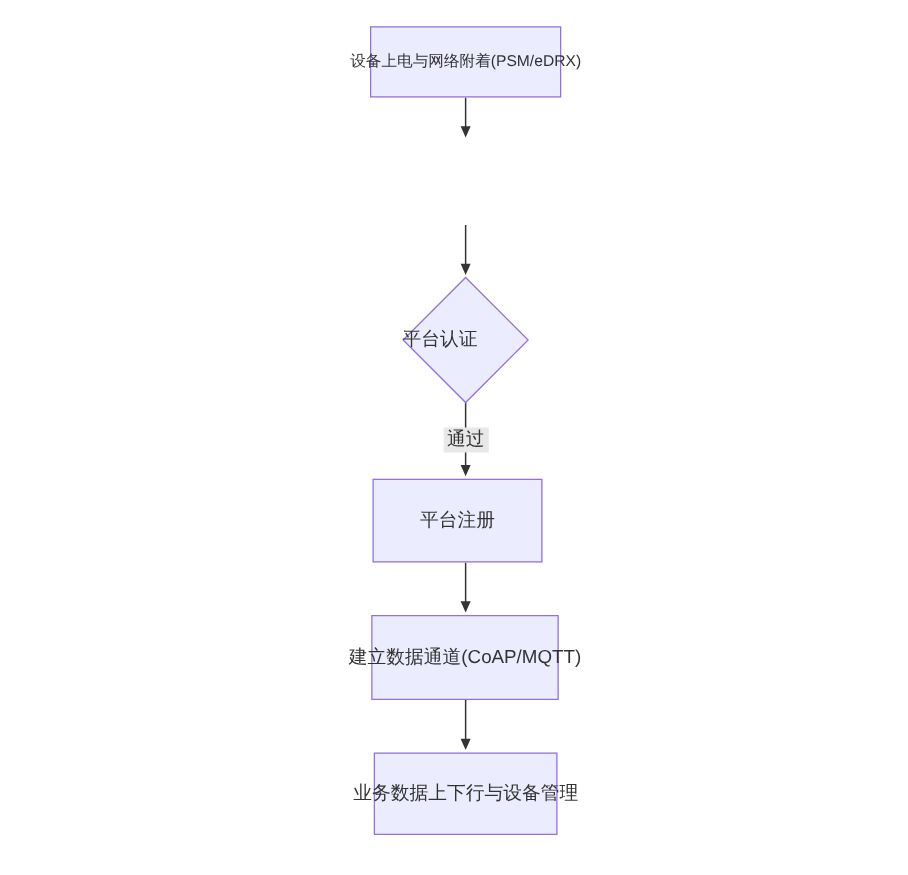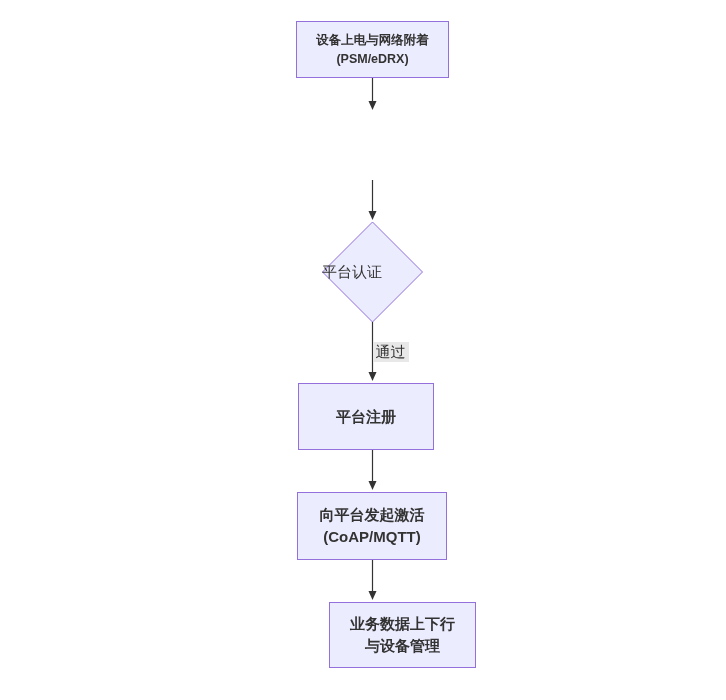--- a/index.html
+++ b/index.html
@@ -44,27 +44,26 @@
     stroke: var(--node-border);
     stroke-width: 1;
   }
   .node {
     position: absolute;
     box-sizing: border-box;
     background: var(--node-fill);
     border: 1px solid var(--node-border);
     color: var(--text);
     display: flex;
-    flex-direction: column;
+    flex-direction: row;
     align-items: center;
     justify-content: center;
     text-align: center;
     font-size: 15px;
     line-height: 22px;
-    font-weight: bold;
   }
   .node.small-text {
     font-size: 12.5px;
     line-height: 19px;
   }
   .nl {
     white-space: nowrap;
   }
   .diamond-label {
     position: absolute;
@@ -77,21 +76,20 @@
   }
   .edge-label {
     position: absolute;
     transform: translate(-50%, -50%);
     background: var(--edge-label-bg);
     color: var(--text);
     font-size: 15px;
     line-height: 18px;
     padding: 1px 3px;
     white-space: nowrap;
-    margin-left: 18px;
   }
 </style>
 </head>
 <body>
 
 <div class="canvas">
 
   <svg class="connector-layer" width="726" height="700" viewBox="0 0 726 700" xmlns="http://www.w3.org/2000/svg">
 
     <g>
@@ -130,22 +128,22 @@
 
   <div class="diamond-label" style="left:352px; top:272px;">平台认证</div>
 
   <div class="edge-label" style="left:372.5px; top:352px;">通过</div>
 
   <div class="node" style="left:298px; top:383px; width:136px; height:67px;">
     <div class="nl">平台注册</div>
   </div>
 
   <div class="node" style="left:297px; top:492px; width:150px; height:68px;">
-    <div class="nl">向平台发起激活</div>
+    <div class="nl">建立数据通道</div>
     <div class="nl">(CoAP/MQTT)</div>
   </div>
 
-  <div class="node" style="left:299px; top:602px; width:147px; height:66px;margin-left:30px;">
+  <div class="node" style="left:299px; top:602px; width:147px; height:66px;">
     <div class="nl">业务数据上下行</div>
     <div class="nl">与设备管理</div>
   </div>
 
 </div>
 
 </body></html>

